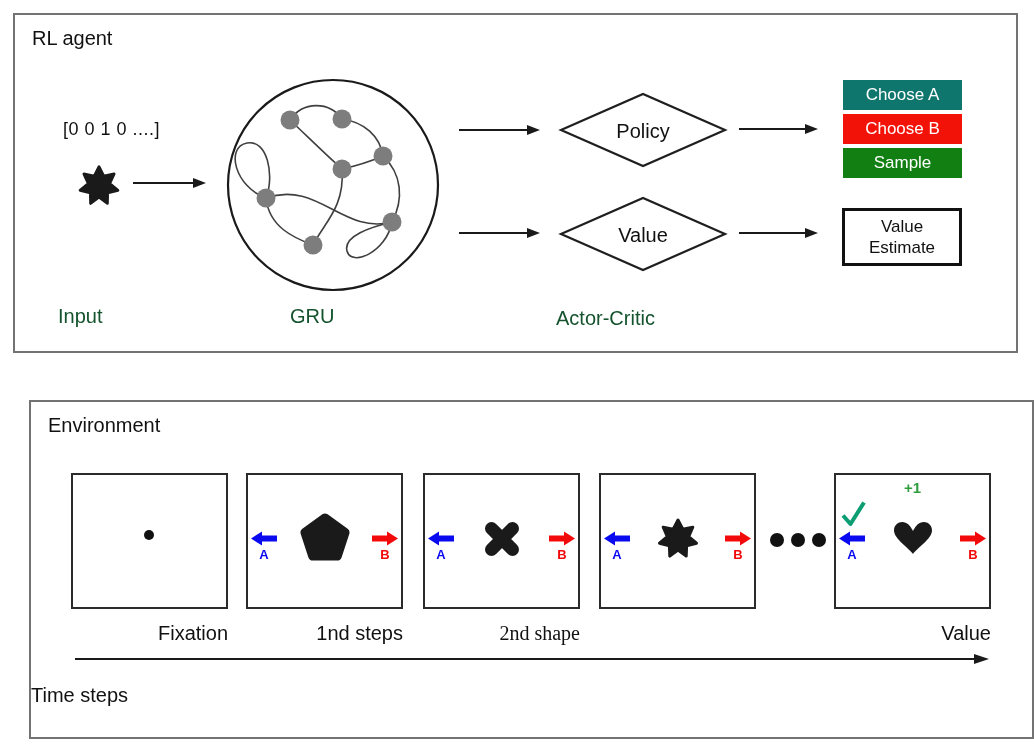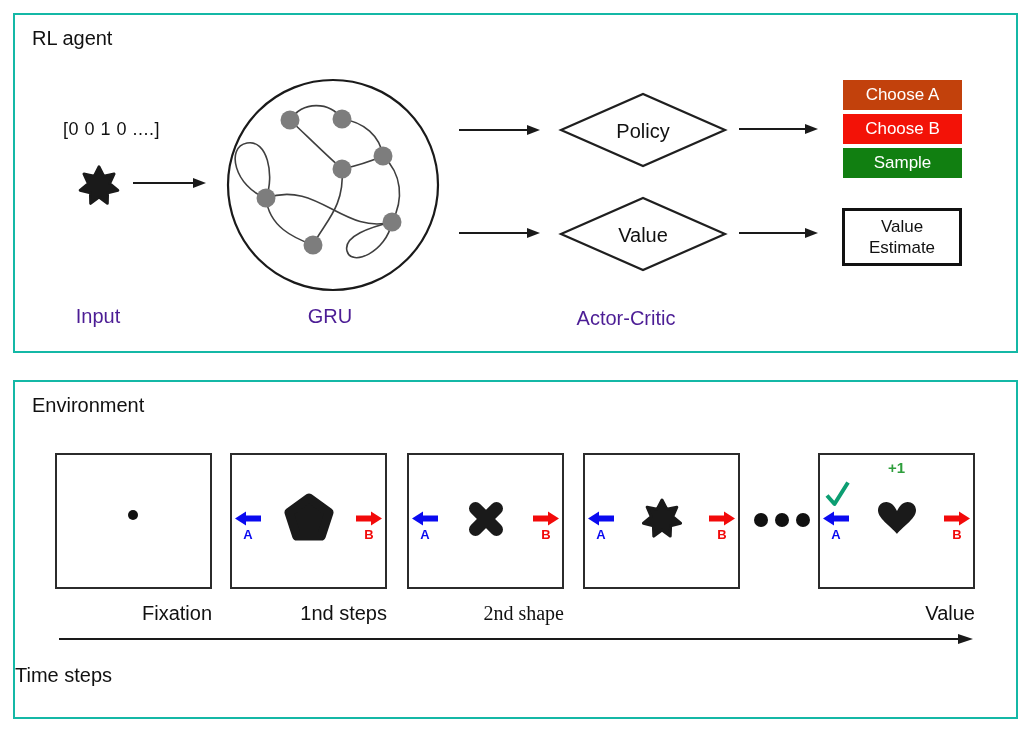--- a/index.html
+++ b/index.html
@@ -1,31 +1,31 @@
 <!DOCTYPE html>
 <html><head>
 <meta charset="utf-8">
 <style>
   html,body{margin:0;padding:0;background:#fff;}
   .canvas{
     position:relative;width:1034px;height:754px;background:#fff;
     font-family:"Liberation Sans","DejaVu Sans",sans-serif;color:#111;
     overflow:hidden;
   }
-  .panel{position:absolute;left:13px;width:1001px;border:2px solid #14b8a6;background:#fff;}
+  .panel{position:absolute;left:13px;width:1001px;border:2px solid #737373;background:#fff;}
   #agent-panel{top:13px;height:336px;}
-  #env-panel{top:380px;height:335px;}
+  #env-panel{top:400px;height:335px;margin-left:16px;}
   .panel-title{position:absolute;left:17px;top:12px;font-size:20px;color:#111;}
   .abs{position:absolute;}
-  .lbl{font-size:20px;text-align:center;color:#4c1d95;}
+  .lbl{font-size:20px;color:#14532d;}
   .vector-text{left:48px;top:104px;width:110px;text-align:left;font-size:18px;letter-spacing:.5px;}
   
   .choice-box{left:828px;width:119px;height:30px;line-height:30px;text-align:center;
     color:#fff;font-size:17px;}
-  .choice-a{top:65px;background:#c2410c;}
+  .choice-a{top:65px;background:#0f766e;}
   .choice-b{top:99px;background:#f31207;}
   .choice-s{top:133px;background:#117f11;}
   .value-estimate{left:827px;top:193px;width:114px;height:52px;border:3px solid #111;
     display:flex;flex-direction:column;align-items:center;justify-content:center;
     font-size:17px;line-height:1.25;text-align:center;background:#fff;}
   
   .screen{position:absolute;top:71px;width:157px;height:136px;border:2px solid #2b2b2b;
     box-sizing:border-box;background:#fff;}
   .screen-label{position:absolute;top:220px;width:157px;font-size:20px;text-align:right;}
   .shape-center{position:absolute;left:50%;top:64px;transform:translate(-50%,-50%);}

